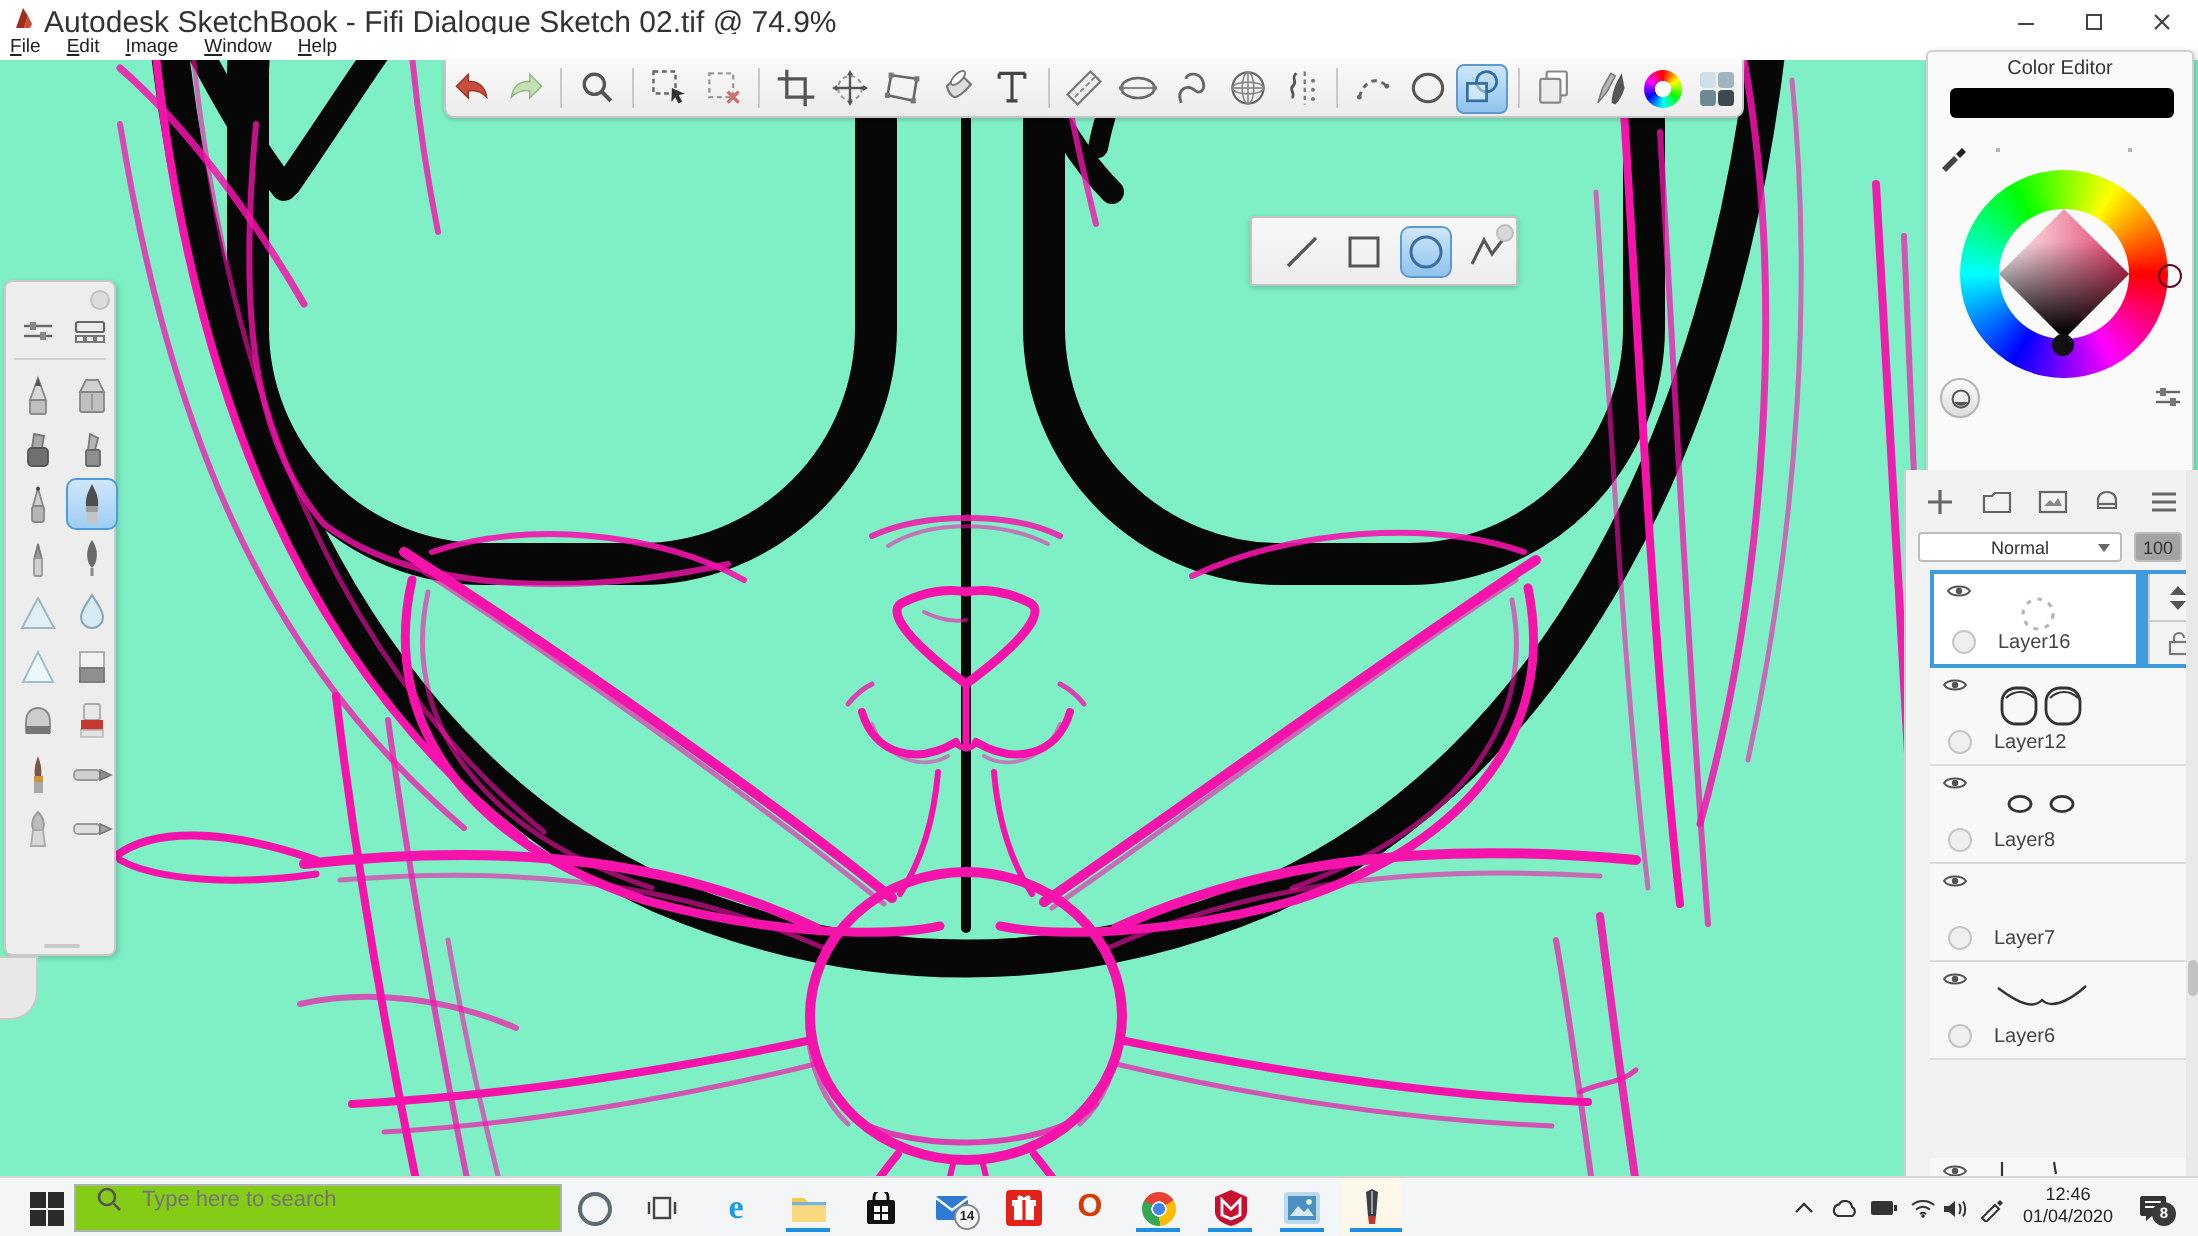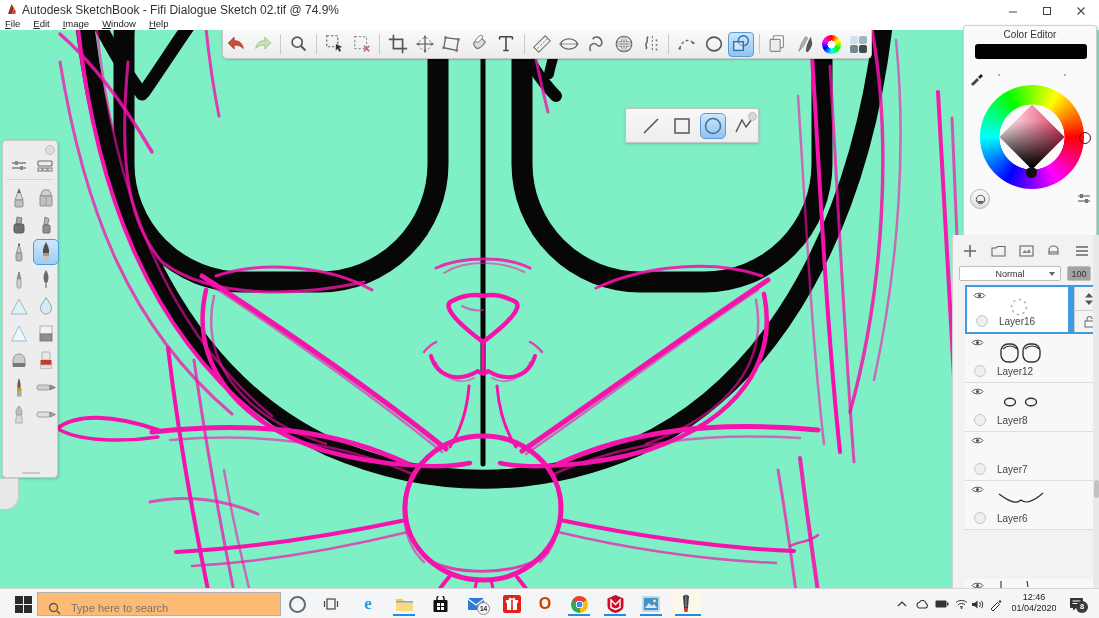--- a/index.html
+++ b/index.html
@@ -1,21 +1,21 @@
 <!DOCTYPE html>
 <html><head>
 <meta charset="utf-8">
 <style>
   html,body{margin:0;padding:0;background:#fff;}
   body{width:1099px;height:618px;position:relative;overflow:hidden;
        font-family:"Liberation Sans",sans-serif;-webkit-font-smoothing:antialiased;}
   .ab{position:absolute;}
   
   #titlebar{left:0;top:0;width:1099px;height:17px;background:#fff;}
-  #title-text{left:22px;top:3px;font-size:12px;color:#333;white-space:nowrap;text-align:center;}
+  #title-text{left:22px;top:3px;font-size:15px;color:#333;white-space:nowrap;text-align:center;}
   .winbtn{top:0;width:34px;height:22px;display:flex;align-items:center;justify-content:center;}
   #menubar{left:0;top:17px;width:1099px;height:13px;background:#fff;display:flex;align-items:center;padding-left:5px;box-sizing:border-box;}
   .menu-item{display:inline-block;font-size:9.5px;color:#222;margin-right:13px;}
   .menu-item::first-letter{text-decoration:underline;}
   
   #canvas-wrap{left:0;top:30px;width:1099px;height:558px;background:#7ff0c6;}
   
   #main-toolbar{left:222px;top:30px;width:650px;height:29px;background:linear-gradient(#fafafa,#ececec);
      border:1px solid #c6c6c6;border-top:none;border-radius:0 0 5px 5px;box-sizing:border-box;
      display:flex;align-items:center;justify-content:center;gap:2px;box-shadow:0 1px 2px rgba(0,0,0,.18);}
@@ -56,22 +56,22 @@
   #blend-dd{left:6px;top:31px;width:102px;height:15px;background:#fff;border:1px solid #bdbdbd;border-radius:2px;
      font-size:9px;color:#333;display:flex;align-items:center;justify-content:center;box-sizing:border-box;}
   #opacity-box{left:114px;top:31px;width:24px;height:15px;background:#a3a3a3;border:1px solid #bdbdbd;border-radius:2px;
      font-size:9px;color:#333;display:flex;align-items:center;justify-content:center;box-sizing:border-box;}
   .caret{width:0;height:0;border-left:3.5px solid transparent;border-right:3.5px solid transparent;
      border-top:4px solid #666;position:absolute;right:5px;top:5px;}
   
   #taskbar{left:0;top:588px;width:1099px;height:30px;background:#f4f5f6;border-top:1px solid #d8d8d8;box-sizing:border-box;}
   .task-icon{position:absolute;top:3px;width:26px;height:24px;display:flex;align-items:center;justify-content:center;}
   .run-bar{position:absolute;bottom:0;height:2.5px;width:22px;background:#1a8fe3;}
-  #search-box{left:37px;top:3px;width:244px;height:24px;background:#fdba74;border:1px solid #aeb2b5;box-sizing:border-box;
-     display:flex;align-items:flex-end;}
+  #search-box{left:37px;top:3px;width:244px;height:24px;background:#84cc16;border:1px solid #aeb2b5;box-sizing:border-box;
+     display:flex;align-items:flex-start;}
   #search-box input{border:none;outline:none;font-size:11px;color:#444;width:190px;background:transparent;
      font-family:"Liberation Sans",sans-serif;}
   #clock{left:1008px;top:3px;width:52px;height:24px;text-align:center;font-size:9px;color:#222;line-height:11px;}
   .badge{position:absolute;border-radius:50%;text-align:center;font-weight:bold;}
   svg{display:block;}
 </style>
 </head>
 <body>
 
 <div class="ab" id="titlebar">

